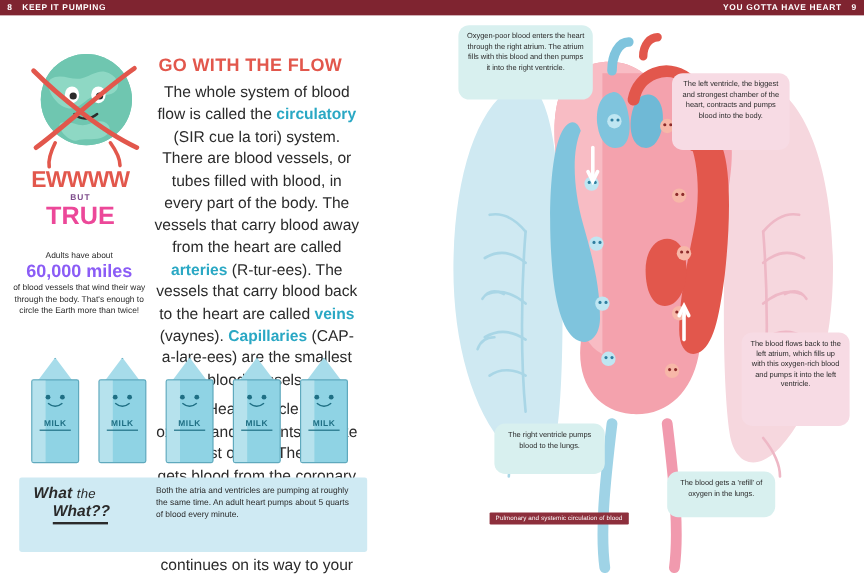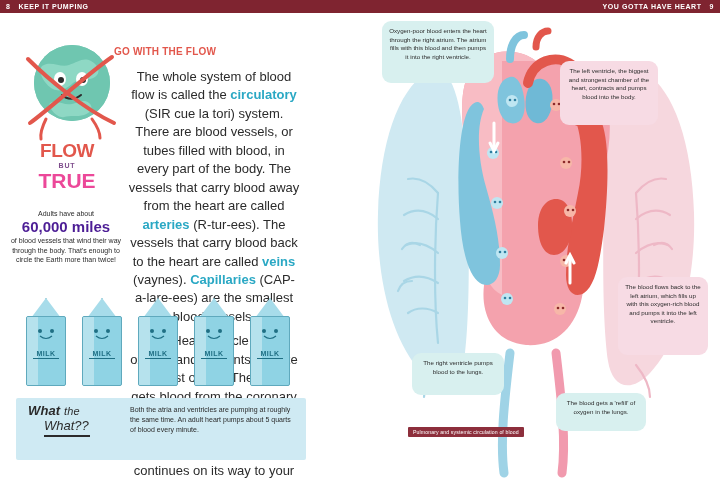--- a/index.html
+++ b/index.html
@@ -15,40 +15,40 @@
        font-size:7px;letter-spacing:.08em;display:flex;align-items:center;}
   .hdr.left{left:0;width:360px;padding-left:6px;box-sizing:border-box;}
   .hdr.right{left:360px;width:360px;padding-right:6px;box-sizing:border-box;justify-content:flex-end;}
   .hdr .pno{font-weight:bold;font-size:7px;}
   .hdr.left .ttl{margin-left:8px;font-weight:bold;}
   .hdr.right .ttl{margin-right:8px;font-weight:bold;}
 
   
   .leftpage{position:absolute;left:0;top:13px;width:360px;height:467px;background:#fff;}
 
-  .headline{position:absolute;left:114px;top:33px;width:172px;
-            color:#e2574c;font-weight:bold;font-size:10px;letter-spacing:.02em;}
+  .headline{position:absolute;left:132px;top:33px;width:172px;
+            color:#e2574c;font-weight:bold;font-size:15px;letter-spacing:.02em;}
 
   .bodycopy{position:absolute;left:128px;top:55px;width:172px;
             font-size:13px;line-height:1.42;color:#2b2b2b;text-align:center;}
   .bodycopy p{margin:0 0 6px 0;}
   .bodycopy .ind{text-indent:9px;}
   .kw{color:#2aa8c4;font-weight:bold;}
 
   
   .globe-wrap{position:absolute;left:22px;top:18px;width:100px;height:110px;}
 
   
   .eww{position:absolute;left:18px;top:128px;width:98px;text-align:center;}
   .eww .l1{color:#e2574c;font-weight:bold;font-size:19px;letter-spacing:-0.5px;line-height:20px;}
   .eww .l2{color:#7d4b8b;font-size:7px;font-weight:bold;letter-spacing:.12em;margin:1px 0;}
   .eww .l3{color:#ec4899;font-weight:bold;font-size:21px;line-height:21px;}
   .ewwtext{position:absolute;left:10px;top:196px;width:112px;text-align:center;
            font-size:7px;line-height:1.35;color:#2b2b2b;}
-  .ewwtext .big{display:block;color:#4c1d95;font-weight:bold;font-size:15px;line-height:17px;margin-bottom:1px;}
+  .ewwtext .big{display:block;color:#8b5cf6;font-weight:bold;font-size:15px;line-height:17px;margin-bottom:1px;}
 
   
   .milkrow{position:absolute;left:26px;top:275px;width:280px;height:100px;}
   .carton{position:absolute;top:10px;width:40px;height:88px;}
   .cbody{position:absolute;left:0;top:18px;width:40px;height:70px;background:#8fd3e4;
          border:1px solid #5fa9bd;border-radius:2px;box-sizing:border-box;}
   .cbody:after{content:"";position:absolute;left:0;top:0;width:11px;height:100%;
          background:rgba(255,255,255,.35);}
   .ctop{position:absolute;left:5px;top:0;width:30px;height:20px;background:#a7dcea;
         border:1px solid #5fa9bd;box-sizing:border-box;
@@ -57,21 +57,21 @@
           font-size:7px;font-weight:bold;color:#1f6f84;letter-spacing:.06em;}
   .clabel:after{content:"";display:block;width:26px;height:1px;background:#1f6f84;margin:1px auto 0;}
   .cface{position:absolute;left:0;top:26px;width:40px;height:18px;}
 
   
   .whatbox{position:absolute;left:16px;top:385px;width:290px;height:62px;
            background:#cfeaf3;border-radius:2px;}
   .whatttl{position:absolute;left:28px;top:390px;width:104px;color:#2b2b2b;}
   .whatttl .w1{font-size:13px;font-weight:bold;font-style:italic;letter-spacing:.01em;}
   .whatttl .w1 em{font-style:italic;font-weight:normal;font-size:11px;}
-  .whatttl .w2{font-size:13px;font-weight:normal;font-style:italic;margin-left:16px;}
+  .whatttl .w2{font-size:13px;font-weight:bold;font-style:italic;margin-left:16px;}
   .whatttl .rule{width:46px;height:2px;background:#2b2b2b;margin:2px 0 0 16px;}
   .whattext{position:absolute;left:130px;top:392px;width:168px;font-size:7px;
             line-height:1.4;color:#2b2b2b;}
 
   
   .rightpage{position:absolute;left:360px;top:13px;width:360px;height:467px;
              background:#fff;overflow:hidden;}
 
   
   .callout{position:absolute;background:#d8f0ef;border-radius:9px;
@@ -119,21 +119,21 @@
     <div class="headline">GO WITH THE FLOW</div>
 
     <div class="bodycopy">
       <p>
         <span>The whole system of blood flow is called the </span><span class="kw">circulatory</span><span> (SIR cue la tori) system. There are blood vessels, or tubes filled with blood, in every part of the body. The vessels that carry blood away from the heart are called </span><span class="kw">arteries</span><span> (R-tur-ees). The vessels that carry blood back to the heart are called </span><span class="kw">veins</span><span> (vaynes). </span><span class="kw">Capillaries</span><span> (CAP-a-lare-ees) are the smallest blood vessels.</span>
       </p>
       <p class="ind">But Heart muscle needs oxygen and nutrients just like the rest of you. The heart gets blood from the coronary arteries. After the left ventricle contracts, the aorta is filled with blood. Most of the blood continues on its way to your body, but some of it washes back toward the heart when the left ventricle relaxes. The openings to the coronary arteries are located just outside the aortic valve. They fill with blood at the end of each pumping cycle.</p>
     </div>
 
     <div class="eww">
-      <div class="l1">FLOW</div>
+      <div class="l1">EWWWW</div>
       <div class="l2">BUT</div>
       <div class="l3">TRUE</div>
     </div>
     <div class="ewwtext">
       <span>Adults have about</span>
       <span class="big">60,000 miles</span>
       <span>of blood vessels that wind their way through the body. That's enough to circle the Earth more than twice!</span>
     </div>
 
     <div class="milkrow">

